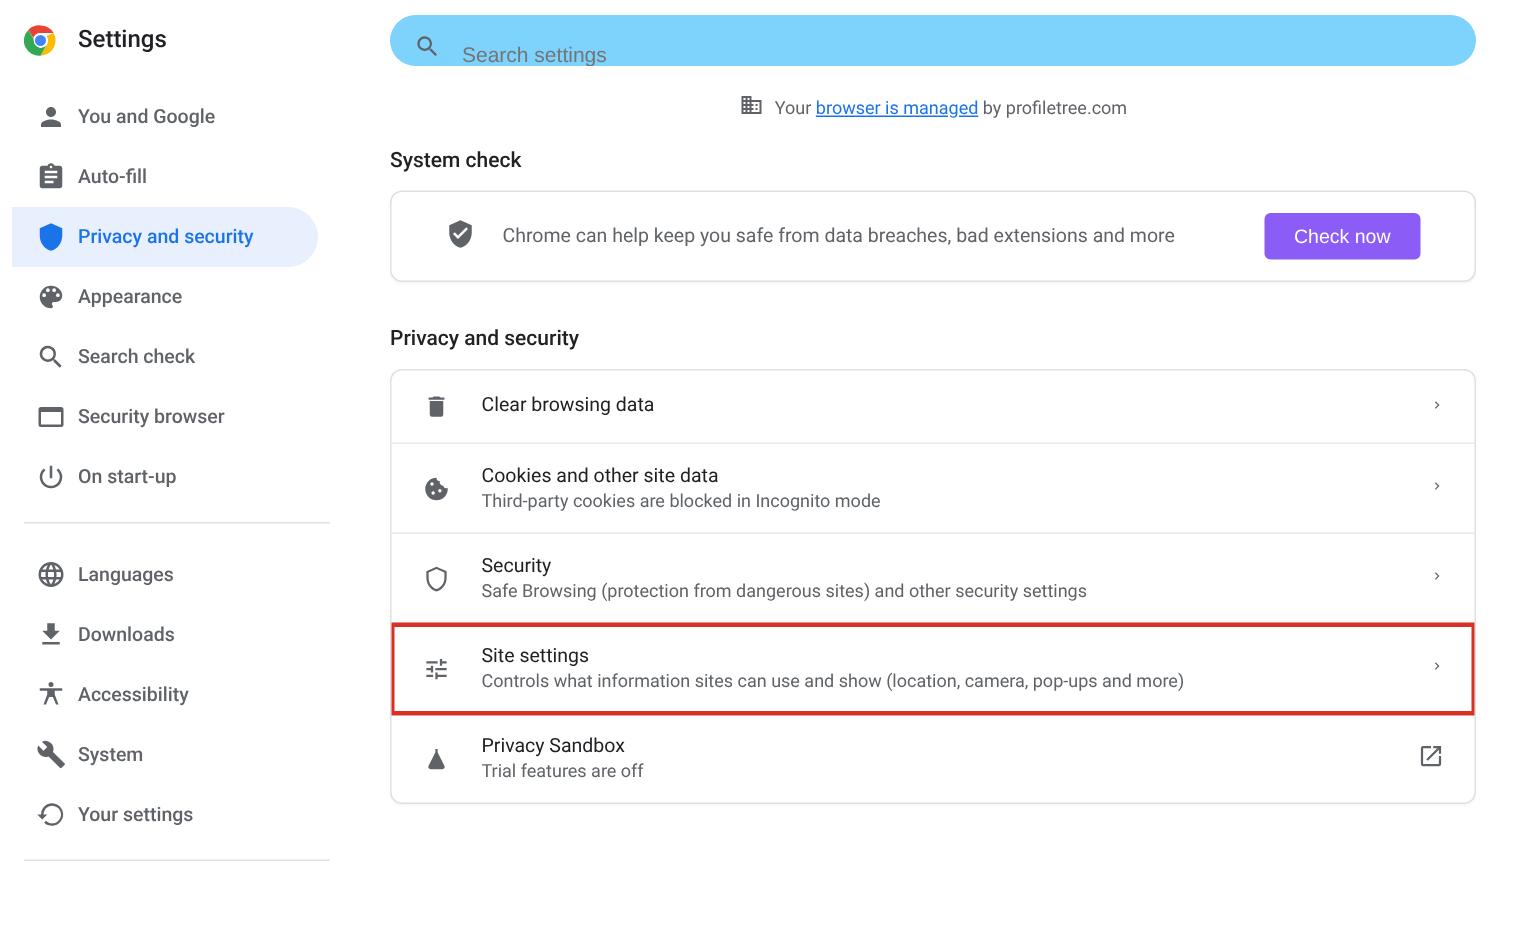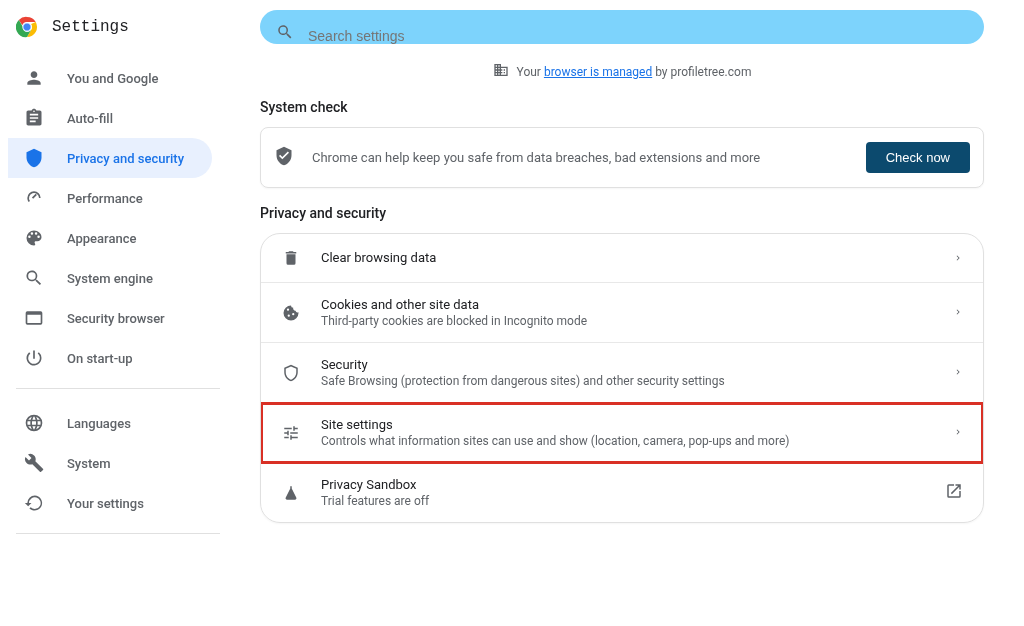--- a/index.html
+++ b/index.html
@@ -2,52 +2,52 @@
 <html><head>
   <meta charset="utf-8">
   <style>
     * { margin: 0; padding: 0; box-sizing: border-box; }
     body { font-family: 'Segoe UI', Roboto, Arial, sans-serif; font-size: 13px; color: #202124; background: #fff; width: 1024px; height: 626px; overflow: hidden; }
     
     .container { display: flex; height: 100%; }
     
     
     .sidebar { width: 260px; padding-top: 10px; }
-    .sidebar-header { display: flex; align-items: center; padding: 6px 16px 16px 16px; gap: 14px; font-family: Liberation Mono, monospace; }
+    .sidebar-header { display: flex; align-items: flex-start; padding: 6px 16px 16px 16px; gap: 14px; }
     .chrome-logo { width: 22px; height: 22px; position: relative; }
     .chrome-logo svg { width: 22px; height: 22px; }
     .sidebar-title { font-size: 16px; font-weight: 500; color: #202124; }
     
     .nav-list { list-style: none; padding: 4px 8px 0 8px; }
-    .nav-item { display: flex; align-items: center; gap: 23px; padding: 10px 16px; border-radius: 0 20px 20px 0; cursor: pointer; color: #5f6368; font-size: 13px; font-weight: 500; margin-right: 40px; }
+    .nav-item { display: flex; align-items: center; gap: 8px; padding: 10px 16px; border-radius: 0 20px 20px 0; cursor: pointer; color: #5f6368; font-size: 13px; font-weight: 500; margin-right: 40px; }
     .nav-item.active { background: #e8f0fe; color: #1a73e8; }
     .nav-item.active .nav-icon svg { fill: #1a73e8; }
     .nav-icon { width: 20px; height: 20px; display: flex; align-items: center; justify-content: center; }
     .nav-icon svg { width: 20px; height: 20px; fill: #5f6368; }
     .nav-divider { border-top: 1px solid #e0e0e0; margin: 10px 40px 10px 16px; }
     
     
     .main { flex: 1; padding: 10px 40px 0 0; }
     
     .search-bar { background: #7dd3fc; border-radius: 20px; height: 34px; display: flex; align-items: flex-end; padding: 0 16px; gap: 14px; margin-bottom: 18px; }
     .search-bar svg { width: 18px; height: 18px; fill: #5f6368; }
     .search-input { border: none; background: transparent; outline: none; font-size: 14px; color: #5f6368; flex: 1; }
     
     .managed-notice { text-align: center; color: #5f6368; font-size: 12px; margin-bottom: 18px; display: flex; align-items: center; justify-content: center; gap: 8px; }
     .managed-notice a { color: #1a73e8; text-decoration: underline; }
     .managed-notice svg { width: 16px; height: 16px; fill: #5f6368; }
     
     .section-title { font-size: 14px; color: #202124; font-weight: 500; margin-bottom: 12px; }
     
-    .safety-card { border: 1px solid #e0e0e0; border-radius: 8px; display: flex; align-items: center; padding: 14px 13px; gap: 18px; margin-bottom: 17px; box-shadow: 0 1px 2px rgba(0,0,0,0.04); }
+    .safety-card { border: 1px solid #e0e0e0; border-radius: 8px; display: flex; align-items: center; padding: 14px 36px; gap: 18px; margin-bottom: 30px; box-shadow: 0 1px 2px rgba(0,0,0,0.04); }
     .safety-card svg { width: 20px; height: 20px; fill: #5f6368; }
     .safety-text { flex: 1; font-size: 13px; color: #5f6368; }
-    .check-btn { background: #0c4a6e; color: #fff; border: none; border-radius: 4px; padding: 8px 20px; font-size: 13px; font-weight: 500; cursor: pointer; }
-    
-    .settings-list { border: 1px solid #e0e0e0; border-radius: 20px; overflow: hidden; box-shadow: 0 1px 2px rgba(0,0,0,0.04); }
+    .check-btn { background: #8b5cf6; color: #fff; border: none; border-radius: 4px; padding: 8px 20px; font-size: 13px; font-weight: 500; cursor: pointer; }
+    
+    .settings-list { border: 1px solid #e0e0e0; border-radius: 8px; overflow: hidden; box-shadow: 0 1px 2px rgba(0,0,0,0.04); }
     .settings-row { display: flex; align-items: center; padding: 14px 20px; gap: 20px; border-bottom: 1px solid #e8e8e8; cursor: pointer; position: relative; }
     .settings-row:last-child { border-bottom: none; }
     .settings-row.highlighted { outline: 3px solid #d93025; outline-offset: -2px; z-index: 2; }
     .row-icon { width: 20px; height: 20px; display: flex; align-items: center; justify-content: center; }
     .row-icon svg { width: 18px; height: 18px; fill: #5f6368; }
     .row-text { flex: 1; }
     .row-title { font-size: 13px; color: #202124; margin-bottom: 2px; }
     .row-sub { font-size: 12px; color: #5f6368; }
     .row-arrow svg { width: 10px; height: 10px; fill: #5f6368; }
     .row-ext svg { width: 18px; height: 18px; fill: #5f6368; }
@@ -92,40 +92,32 @@
         <span class="nav-icon">
             <svg viewBox="0 0 24 24">
               <path d="M12 1L3 5v6c0 5.6 3.8 10.7 9 12 5.2-1.3 9-6.4 9-12V5l-9-4z"></path>
             </svg>
           </span>
         <span>Privacy and security</span>
       </li>
       <li class="nav-item">
         <span class="nav-icon">
             <svg viewBox="0 0 24 24">
-              <path d="M12 4a8 8 0 0 0-8 8c0 1.8.6 3.5 1.7 4.9l1.4-1.4A6 6 0 1 1 18 12h2a8 8 0 0 0-8-8zm3.5 4.5L11 13l-1.5-1.5L14 7l1.5 1.5z"></path>
-            </svg>
-          </span>
-        <span>Performance</span>
-      </li>
-      <li class="nav-item">
-        <span class="nav-icon">
-            <svg viewBox="0 0 24 24">
               <path d="M12 3a9 9 0 0 0 0 18c.8 0 1.5-.7 1.5-1.5 0-.4-.1-.7-.4-1-.2-.3-.4-.6-.4-1 0-.8.7-1.5 1.5-1.5H16a5 5 0 0 0 5-5c0-4.4-4-8-9-8zm-5.5 9a1.5 1.5 0 1 1 0-3 1.5 1.5 0 0 1 0 3zm3-4a1.5 1.5 0 1 1 0-3 1.5 1.5 0 0 1 0 3zm5 0a1.5 1.5 0 1 1 0-3 1.5 1.5 0 0 1 0 3zm3 4a1.5 1.5 0 1 1 0-3 1.5 1.5 0 0 1 0 3z"></path>
             </svg>
           </span>
         <span>Appearance</span>
       </li>
       <li class="nav-item">
         <span class="nav-icon">
             <svg viewBox="0 0 24 24">
               <path d="M15.5 14h-.8l-.3-.3a6.5 6.5 0 1 0-.7.7l.3.3v.8l5 5 1.5-1.5-5-5zm-6 0a4.5 4.5 0 1 1 0-9 4.5 4.5 0 0 1 0 9z"></path>
             </svg>
           </span>
-        <span>System engine</span>
+        <span>Search check</span>
       </li>
       <li class="nav-item">
         <span class="nav-icon">
             <svg viewBox="0 0 24 24">
               <path d="M20 4H4a2 2 0 0 0-2 2v12a2 2 0 0 0 2 2h16a2 2 0 0 0 2-2V6a2 2 0 0 0-2-2zm0 14H4V8h16v10z"></path>
             </svg>
           </span>
         <span>Security browser</span>
       </li>
       <li class="nav-item">
@@ -139,20 +131,36 @@
     </ul>
     <div class="nav-divider"></div>
     <ul class="nav-list">
       <li class="nav-item">
         <span class="nav-icon">
             <svg viewBox="0 0 24 24">
               <path d="M12 2a10 10 0 1 0 0 20 10 10 0 0 0 0-20zm7 6h-3a15 15 0 0 0-1.4-3.6A8 8 0 0 1 19 8zm-7-4c.8 1.2 1.5 2.5 1.9 4h-3.8c.4-1.5 1.1-2.8 1.9-4zM4.3 14a8 8 0 0 1 0-4h3.4a16 16 0 0 0 0 4H4.3zm.7 2h3a15 15 0 0 0 1.4 3.6A8 8 0 0 1 5 16zm3-8H5a8 8 0 0 1 4.4-3.6A15 15 0 0 0 8 8zm4 12c-.8-1.2-1.5-2.5-1.9-4h3.8c-.4 1.5-1.1 2.8-1.9 4zm2.3-6H9.7a14 14 0 0 1 0-4h4.6a14 14 0 0 1 0 4zm.3 5.6A15 15 0 0 0 16 16h3a8 8 0 0 1-4.4 3.6zM16.3 14a16 16 0 0 0 0-4h3.4a8 8 0 0 1 0 4h-3.4z"></path>
             </svg>
           </span>
         <span>Languages</span>
+      </li>
+      <li class="nav-item">
+        <span class="nav-icon">
+            <svg viewBox="0 0 24 24">
+              <path d="M19 9h-4V3H9v6H5l7 7 7-7zM5 18v2h14v-2H5z"></path>
+            </svg>
+          </span>
+        <span>Downloads</span>
+      </li>
+      <li class="nav-item">
+        <span class="nav-icon">
+            <svg viewBox="0 0 24 24">
+              <path d="M12 2a2 2 0 1 1 0 4 2 2 0 0 1 0-4zm9 5H3v2h6v3l-3 8h2l2.5-6h3L16 20h2l-3-8V9h6V7z"></path>
+            </svg>
+          </span>
+        <span>Accessibility</span>
       </li>
       <li class="nav-item">
         <span class="nav-icon">
             <svg viewBox="0 0 24 24">
               <path d="M22.7 19l-9.1-9.1c.9-2.3.4-5-1.5-6.9a6.5 6.5 0 0 0-7.3-1.3l4.2 4.2-3 3L1.8 4.7a6.5 6.5 0 0 0 1.3 7.3c1.9 1.9 4.6 2.4 6.9 1.5l9.1 9.1c.4.4 1 .4 1.4 0l2.3-2.3c.4-.3.4-1 0-1.3z"></path>
             </svg>
           </span>
         <span>System</span>
       </li>
       <li class="nav-item">

